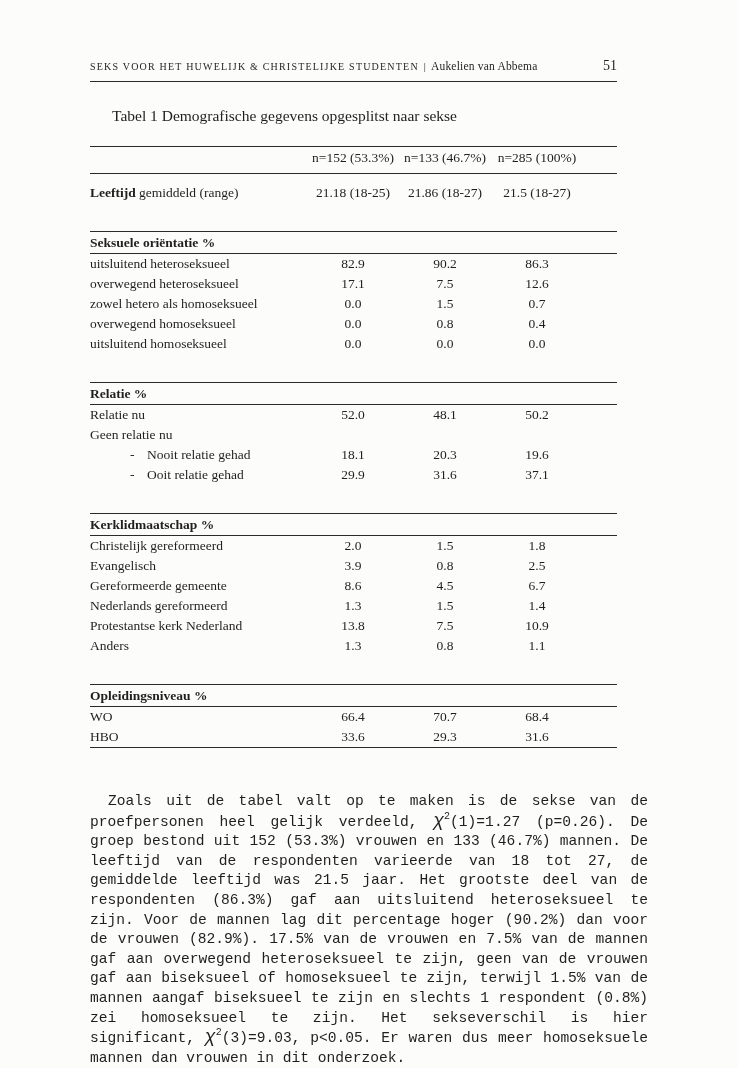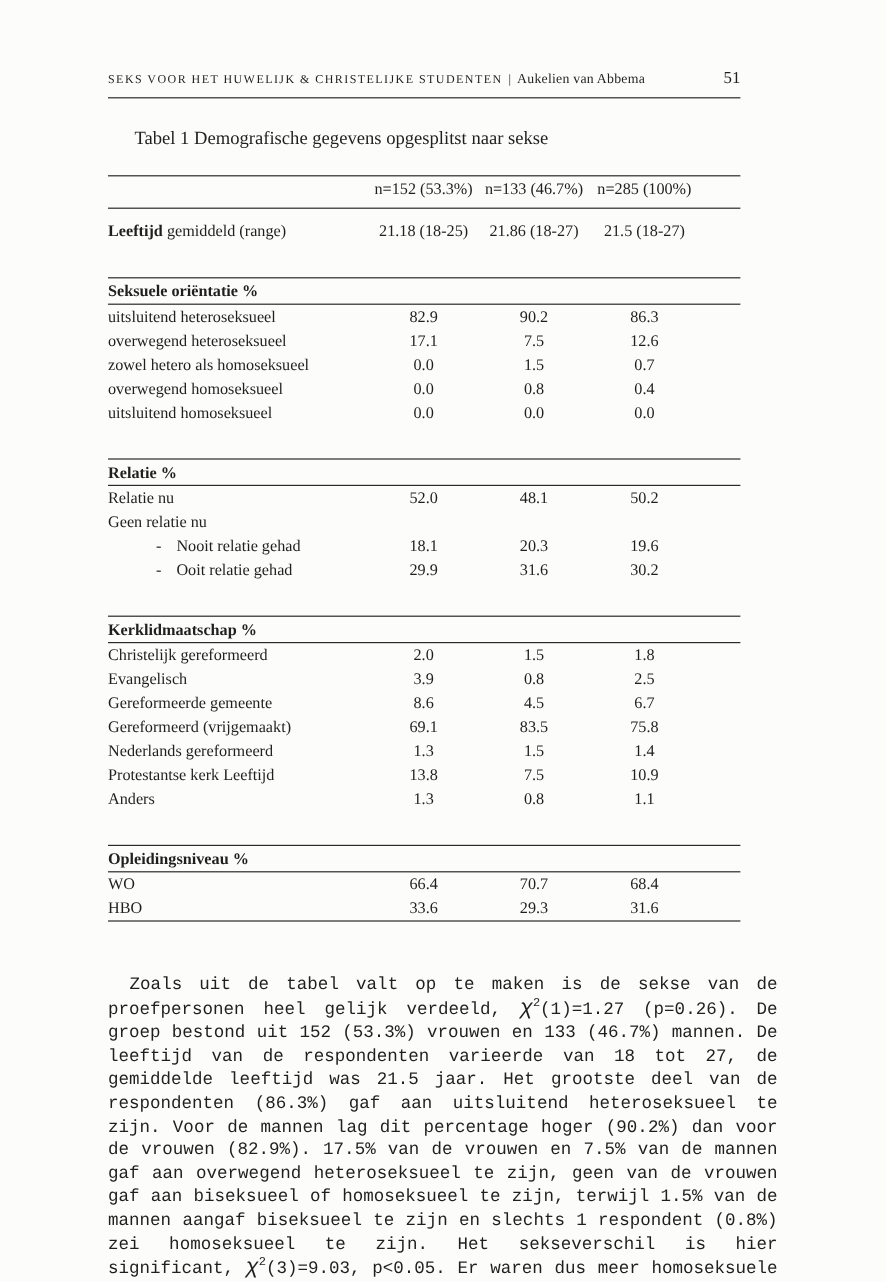--- a/index.html
+++ b/index.html
@@ -142,21 +142,21 @@
             <div class="lbl"><span class="dash">-</span>Nooit relatie gehad</div>
             <div class="val">18.1</div>
             <div class="val">20.3</div>
             <div class="val">19.6</div>
             <div class="sp"></div>
           </div>
           <div class="trow data-row indent">
             <div class="lbl"><span class="dash">-</span>Ooit relatie gehad</div>
             <div class="val">29.9</div>
             <div class="val">31.6</div>
-            <div class="val">30.2</div>
+            <div class="val">37.1</div>
             <div class="sp"></div>
           </div>
         </div>
         <div class="section">
           <div class="rule"></div>
           <div class="trow sect-head">Kerklidmaatschap %</div>
           <div class="rule"></div>
           <div class="trow data-row">
             <div class="lbl">Christelijk gereformeerd</div>
             <div class="val">2.0</div>
@@ -172,35 +172,28 @@
             <div class="sp"></div>
           </div>
           <div class="trow data-row">
             <div class="lbl">Gereformeerde gemeente</div>
             <div class="val">8.6</div>
             <div class="val">4.5</div>
             <div class="val">6.7</div>
             <div class="sp"></div>
           </div>
           <div class="trow data-row">
-            <div class="lbl">Gereformeerd (vrijgemaakt)</div>
-            <div class="val">69.1</div>
-            <div class="val">83.5</div>
-            <div class="val">75.8</div>
-            <div class="sp"></div>
-          </div>
-          <div class="trow data-row">
             <div class="lbl">Nederlands gereformeerd</div>
             <div class="val">1.3</div>
             <div class="val">1.5</div>
             <div class="val">1.4</div>
             <div class="sp"></div>
           </div>
           <div class="trow data-row">
-            <div class="lbl">Protestantse kerk Leeftijd</div>
+            <div class="lbl">Protestantse kerk Nederland</div>
             <div class="val">13.8</div>
             <div class="val">7.5</div>
             <div class="val">10.9</div>
             <div class="sp"></div>
           </div>
           <div class="trow data-row">
             <div class="lbl">Anders</div>
             <div class="val">1.3</div>
             <div class="val">0.8</div>
             <div class="val">1.1</div>

